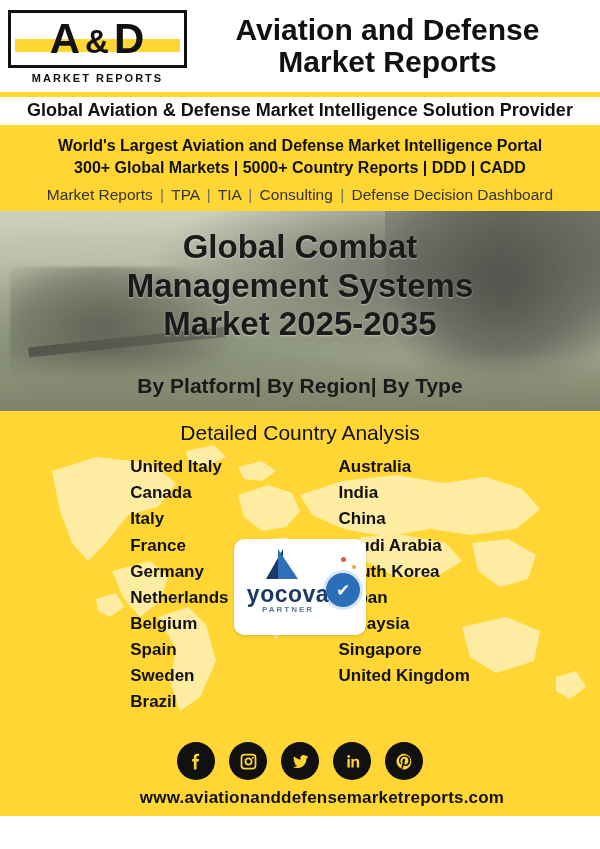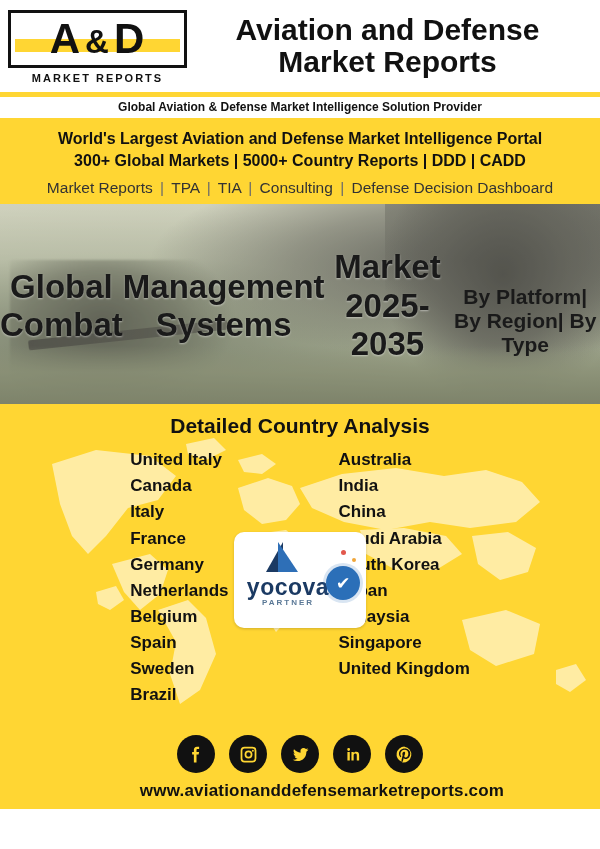--- a/index.html
+++ b/index.html
@@ -83,21 +83,21 @@
   }
 
   .yellow-rule {
     height: 5px;
     background: #ffd633;
     width: 100%;
   }
 
   .tagline {
     text-align: center;
-    font-size: 12px;
+    font-size: 18px;
     font-weight: bold;
     color: #111;
     padding: 3px 0 4px 0;
     background: #fff;
   }
 
   .band {
     background: #ffd633;
     padding: 5px 0 6px 0;
     text-align: center;
@@ -172,21 +172,21 @@
   .hero-overlay {
     position: absolute;
     inset: 0;
     background: rgba(225,228,210,0.28);
   }
   .hero-text {
     position: relative;
     z-index: 3;
     height: 100%;
     display: flex;
-    flex-direction: row;
+    flex-direction: column;
     align-items: center;
     justify-content: center;
     padding-top: 4px;
   }
   .hero-title {
     font-size: 33px;
     font-weight: bold;
     color: #1a1a1a;
     line-height: 1.17;
     text-align: center;
@@ -214,21 +214,21 @@
   }
   .map-layer svg { width: 100%; height: 100%; display: block; }
   .countries-inner {
     position: relative;
     z-index: 2;
     padding-top: 10px;
   }
   .countries-title {
     text-align: center;
     font-size: 21px;
-    font-weight: bold;
+    font-weight: normal;
     color: #111;
     margin-bottom: 10px;
   }
   .cols {
     display: flex;
     justify-content: center;
     gap: 110px;
     padding: 0 60px;
   }
   .col {

